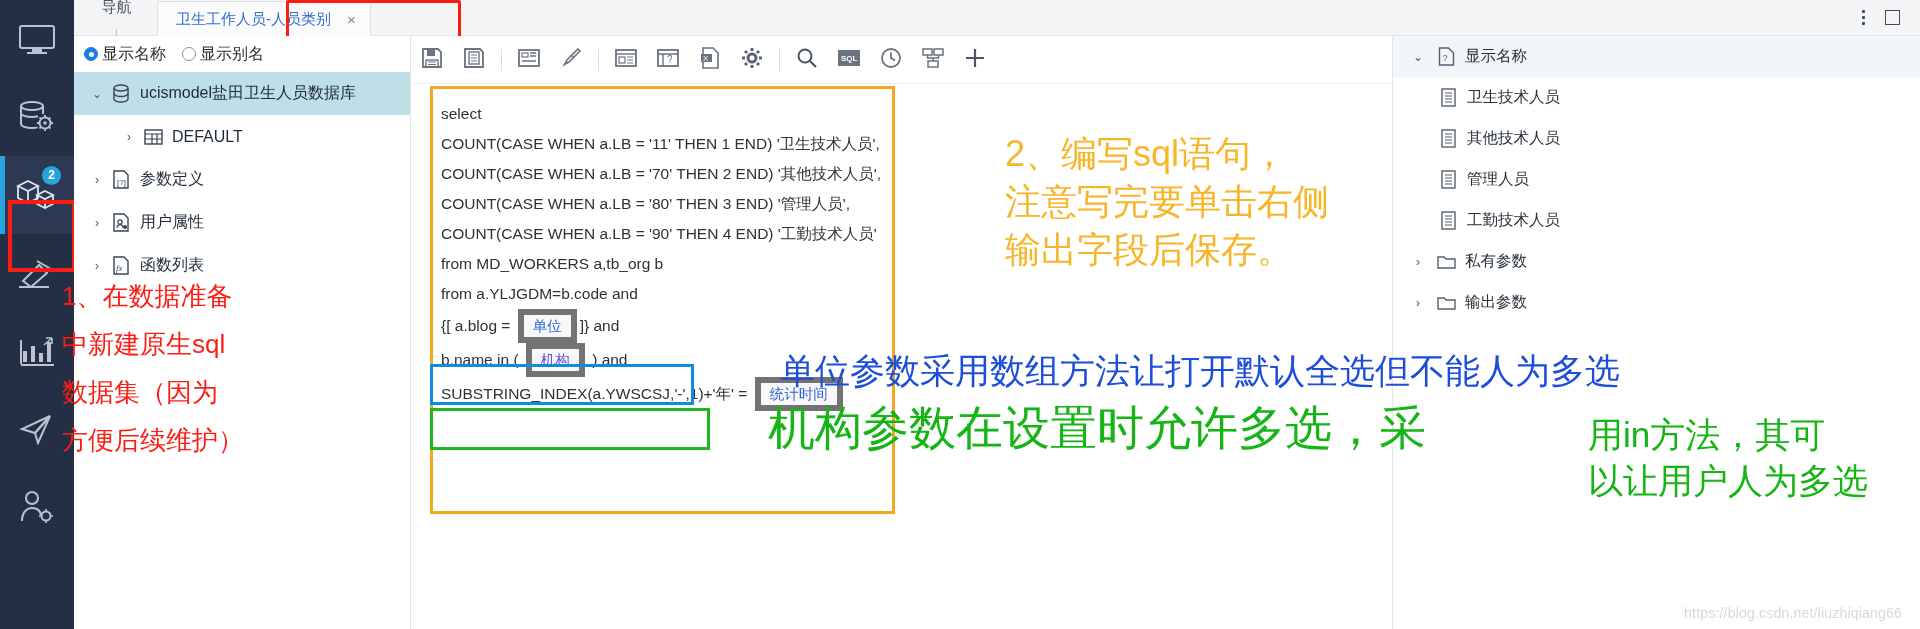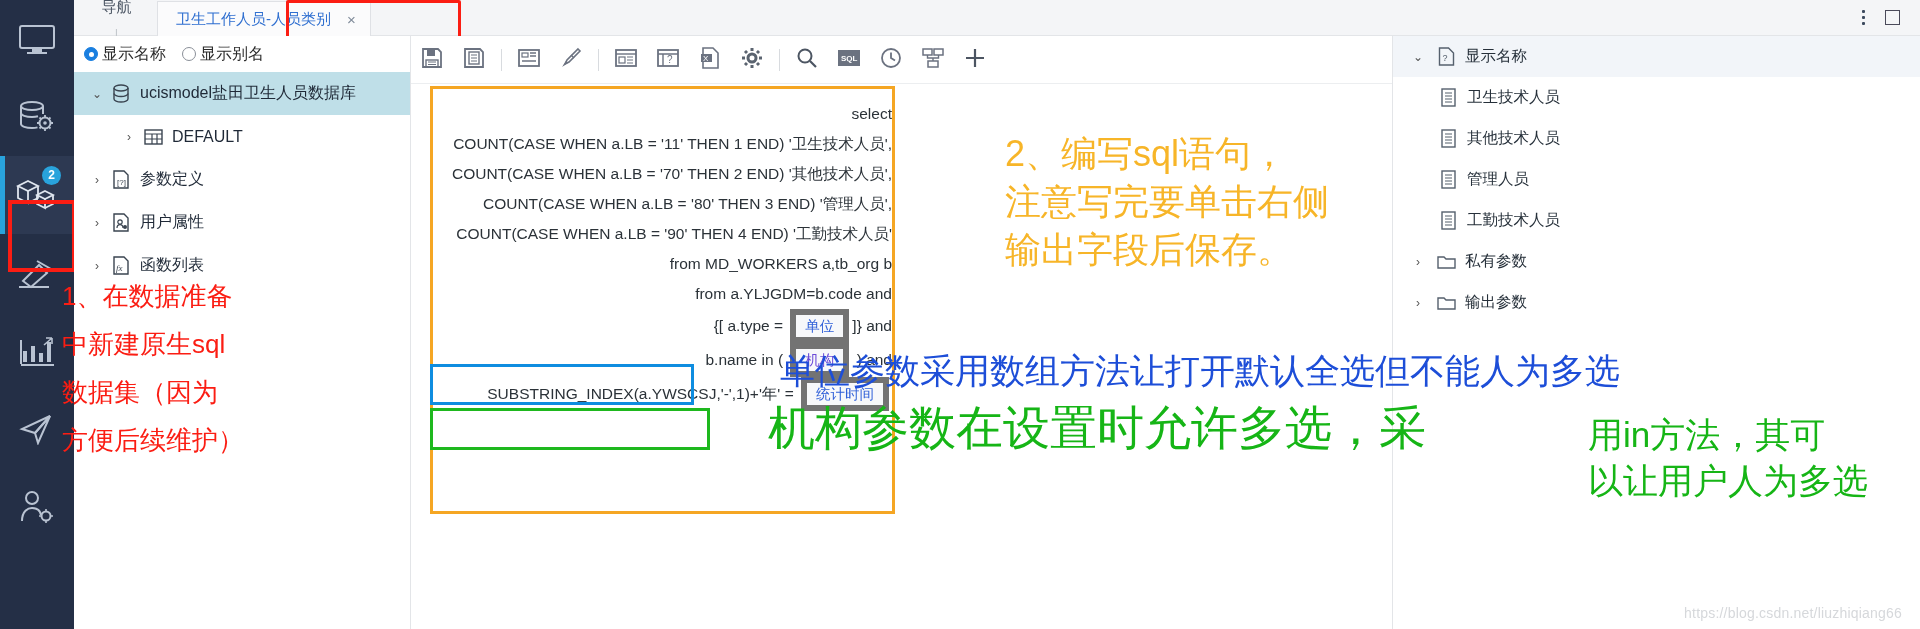--- a/index.html
+++ b/index.html
@@ -81,21 +81,20 @@
   .tsep{width:1px;height:22px;background:#d8dbdf;margin:0 6px;}
   
   #editor{
     position:absolute;left:430px;top:86px;width:465px;height:428px;
     background:#ffffff;border:3px solid #f5a623;box-sizing:border-box;
     padding:10px 0 0 8px;
   }
   .sqlline{
     font-size:15.5px;color:#2b3238;line-height:30px;white-space:nowrap;
     font-family:"Liberation Sans","DejaVu Sans",sans-serif;
-    text-align:right;
   }
   .param{
     display:inline-block;border:6px solid #737373;background:#f7f8fa;
     color:#4b4fe0;padding:0px 9px;margin:0 3px;line-height:22px;font-size:14.5px;
   }
   .param.purple{color:#6b4ad8;}
   .param.blue{color:#2f5fd8;}
   #blue-box{
     position:absolute;left:430px;top:364px;width:264px;height:41px;
     border:3px solid #0e8de0;box-sizing:border-box;pointer-events:none;
@@ -425,21 +424,21 @@
 
 <div id="editor">
   <div class="sqlline">select</div>
   <div class="sqlline">COUNT(CASE WHEN a.LB = '11'  THEN 1  END)  '卫生技术人员',</div>
   <div class="sqlline">COUNT(CASE WHEN a.LB = '70'  THEN 2  END)  '其他技术人员',</div>
   <div class="sqlline">COUNT(CASE WHEN a.LB = '80'  THEN 3  END)  '管理人员',</div>
   <div class="sqlline">COUNT(CASE WHEN a.LB = '90'  THEN 4  END)  '工勤技术人员'</div>
   <div class="sqlline">from MD_WORKERS a,tb_org b</div>
   <div class="sqlline">from  a.YLJGDM=b.code and</div>
   <div class="sqlline">
-    <span>{[  a.type  = </span><span class="param blue">单位</span><span>]}   and</span>
+    <span>{[  a.blog  = </span><span class="param blue">单位</span><span>]}   and</span>
   </div>
   <div class="sqlline">
     <span>b.name  in  ( </span><span class="param purple">机构</span><span> )   and</span>
   </div>
   <div class="sqlline">
     <span>SUBSTRING_INDEX(a.YWSCSJ,'-',1)+'年' = </span><span class="param blue">统计时间</span>
   </div>
 </div>
 <div id="blue-box"></div>
 <div id="green-box"></div>

